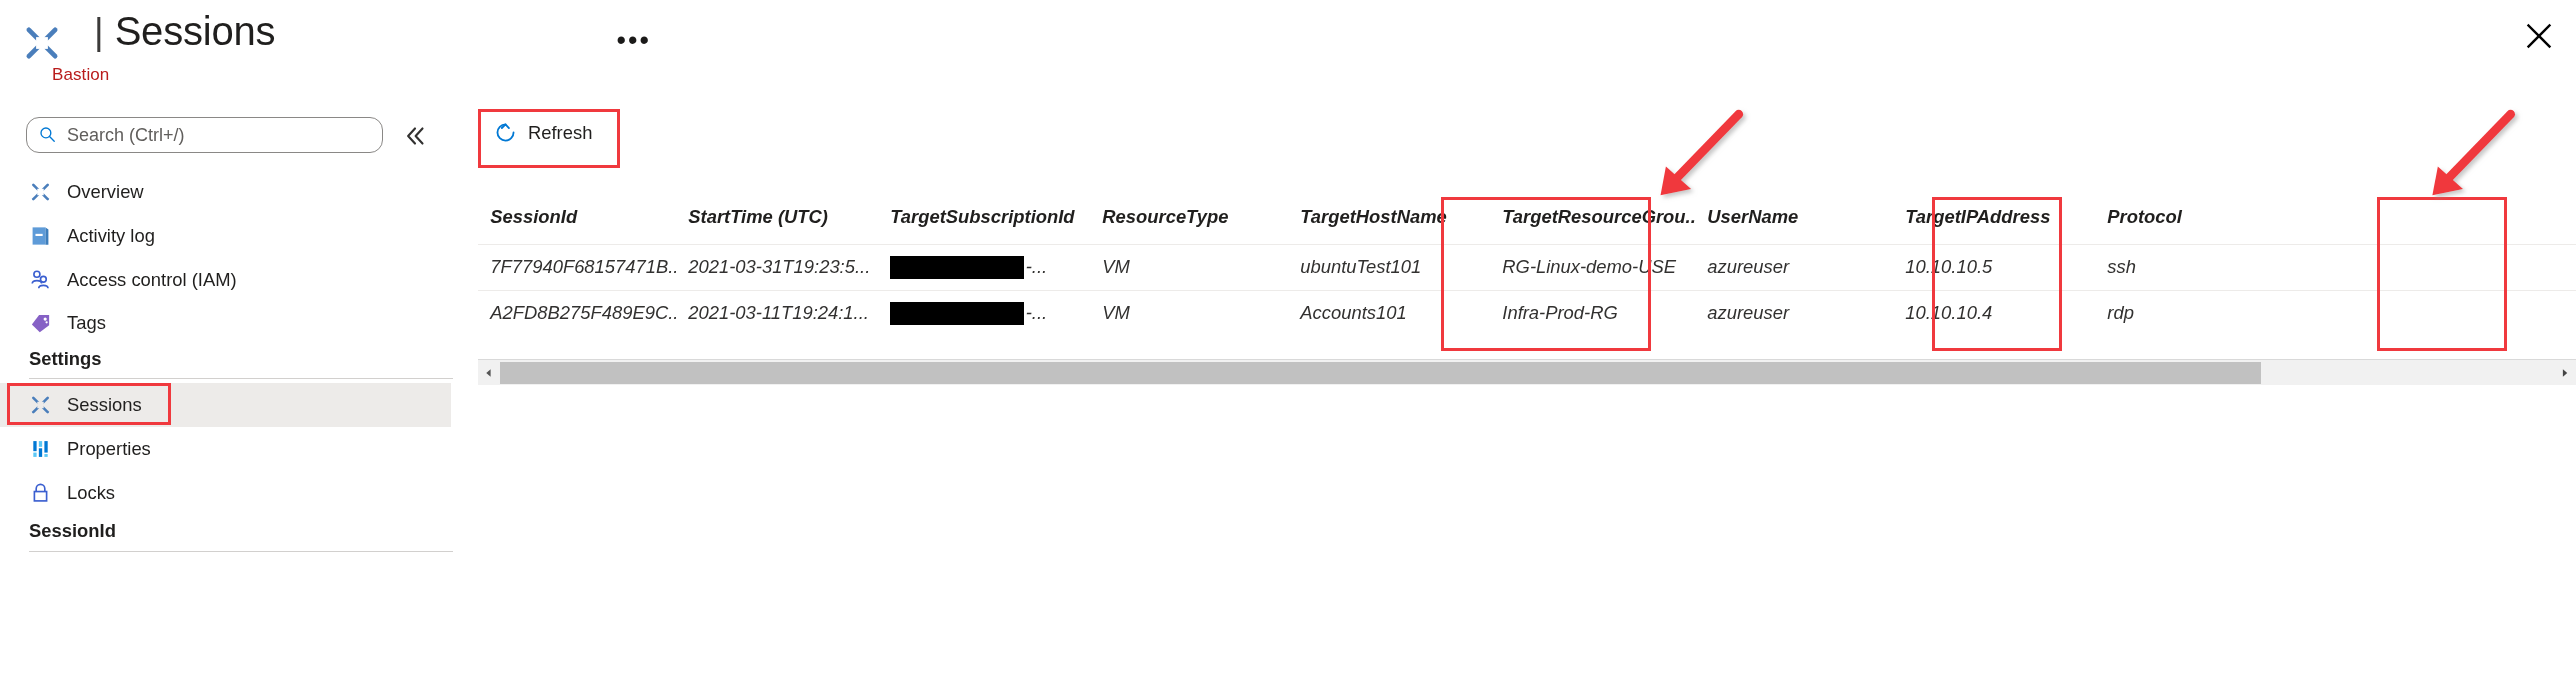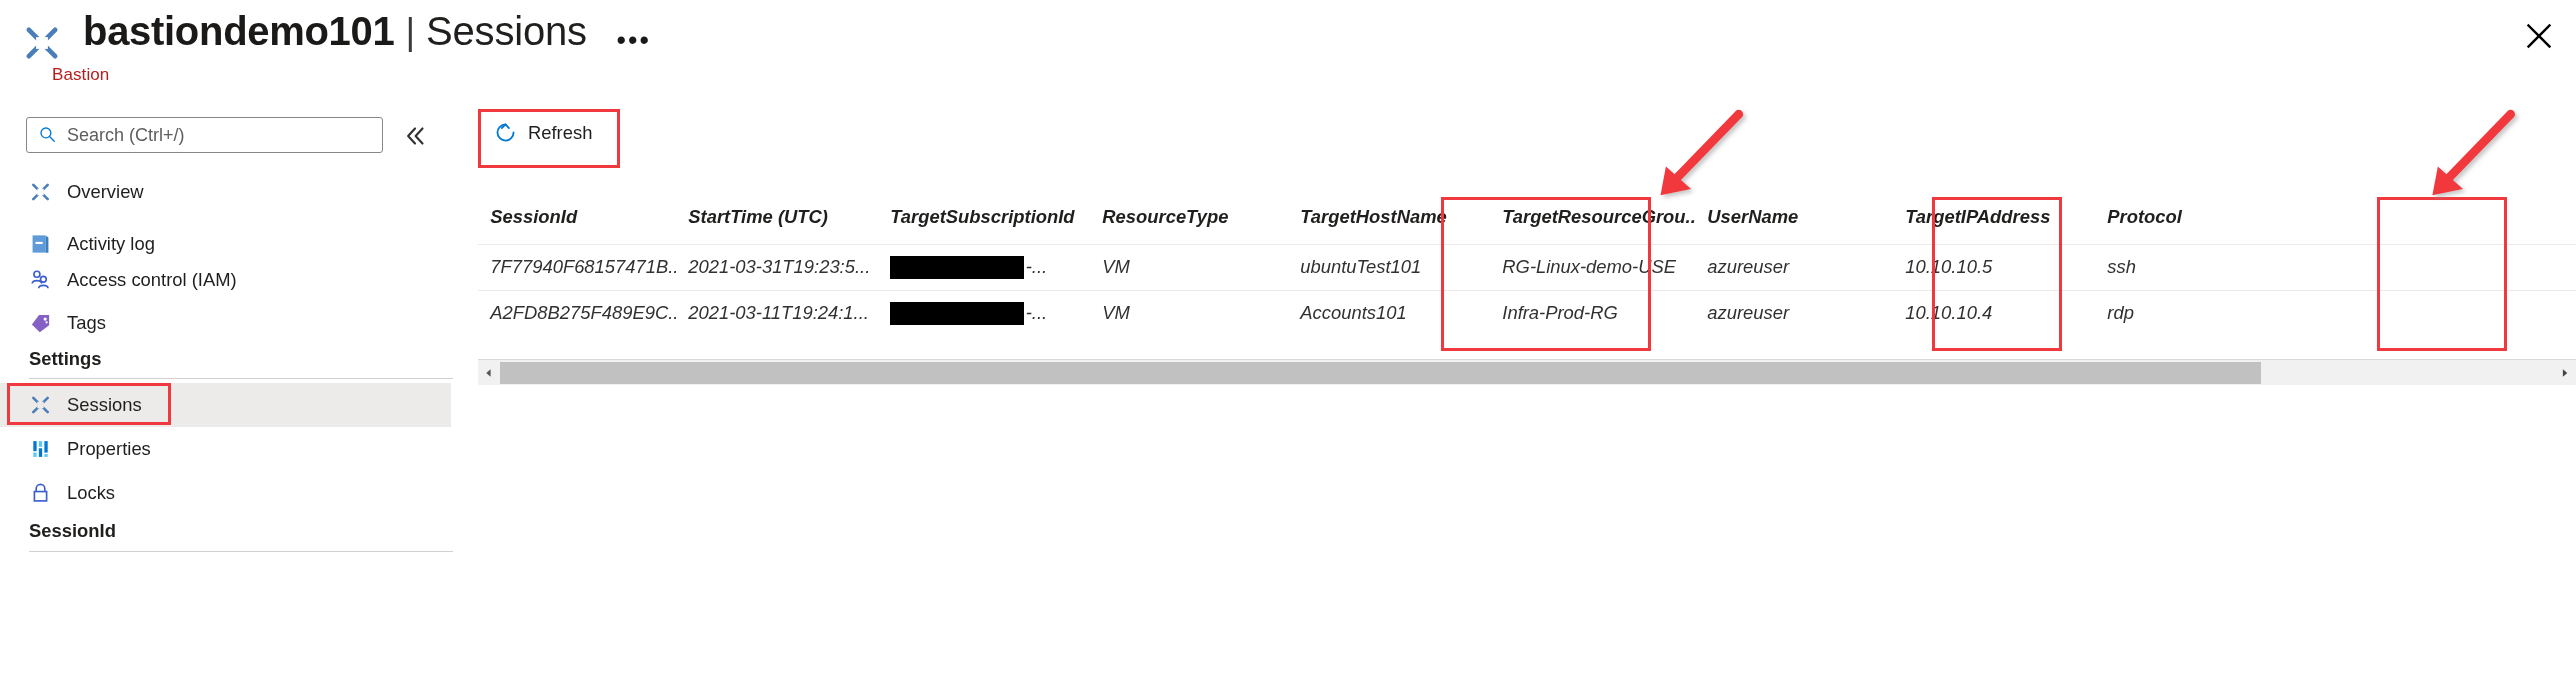--- a/index.html
+++ b/index.html
@@ -44,21 +44,21 @@
   #close-button {
     position: absolute; right: 19px; top: 18px;
     width: 36px; height: 36px; cursor: pointer;
   }
 
   
   #sidebar { position: absolute; left: 0; top: 102px; width: 451px; height: 593px; }
   #search-wrap { position: absolute; left: 26px; top: 15px; width: 357px; height: 36px; }
   #search-input {
     width: 100%; height: 100%;
-    border: 0.7px solid #8a8886; border-radius: 3px;
+    border: 0.7px solid #8a8886; border-radius: 13px;
     background: #fff; padding: 0 8.2px 0 40px;
     font-size: 18px; color: #323130;
     font-family: "Liberation Sans", sans-serif;
     outline: none;
   }
   #search-input::placeholder { color: #605e5c; }
   #search-icon { position: absolute; left: 12.3px; top: 8.2px; width: 19px; height: 19px; }
   #collapse-button {
     position: absolute; left: 400px; top: 19px;
     width: 30px; height: 30px; cursor: pointer;
@@ -162,21 +162,20 @@
 
     <svg id="title-icon" viewBox="0 0 32 32">
       <g stroke="#4a7ebb" stroke-width="3.6" stroke-linecap="round">
         <line x1="6" y1="6" x2="26" y2="26"></line>
         <line x1="26" y1="6" x2="6" y2="26"></line>
       </g>
       <rect x="11.5" y="11.5" width="9" height="9" fill="#ffffff"></rect>
     </svg>
 
     <div id="title-row">
-      <span id="page-title">bastiondemo101</span>
       <span id="title-sep">|</span>
       <span id="title-sub-page">Sessions</span>
     </div>
 
     <div id="more-menu">•••</div>
 
     <div id="subtitle">Bastion</div>
 
     <svg id="close-button" viewBox="0 0 24 24">
       <g stroke="#000000" stroke-width="1.6" stroke-linecap="square">
@@ -207,21 +206,21 @@
       <svg class="nav-icon" viewBox="0 0 32 32">
         <g stroke="#4a7ebb" stroke-width="3.6" stroke-linecap="round">
           <line x1="6" y1="6" x2="26" y2="26"></line>
             <line x1="26" y1="6" x2="6" y2="26"></line>
         </g>
         <rect x="11.5" y="11.5" width="9" height="9" fill="#ffffff"></rect>
       </svg>
       <span class="nav-label">Overview</span>
     </div>
 
-    <div class="nav-item" style="top:120px;">
+    <div class="nav-item" style="top:112px;">
       <svg class="nav-icon" viewBox="0 0 32 32">
         <rect x="5" y="4" width="18" height="24" fill="#5e9bd8"></rect>
         <polygon points="23,4 27,7 27,28 23,28" fill="#3d7ebc"></polygon>
         <rect x="9" y="13" width="10" height="3" fill="#ffffff"></rect>
       </svg>
       <span class="nav-label">Activity log</span>
     </div>
 
     <div class="nav-item" style="top:156px;">
       <svg class="nav-icon" viewBox="0 0 32 32">

